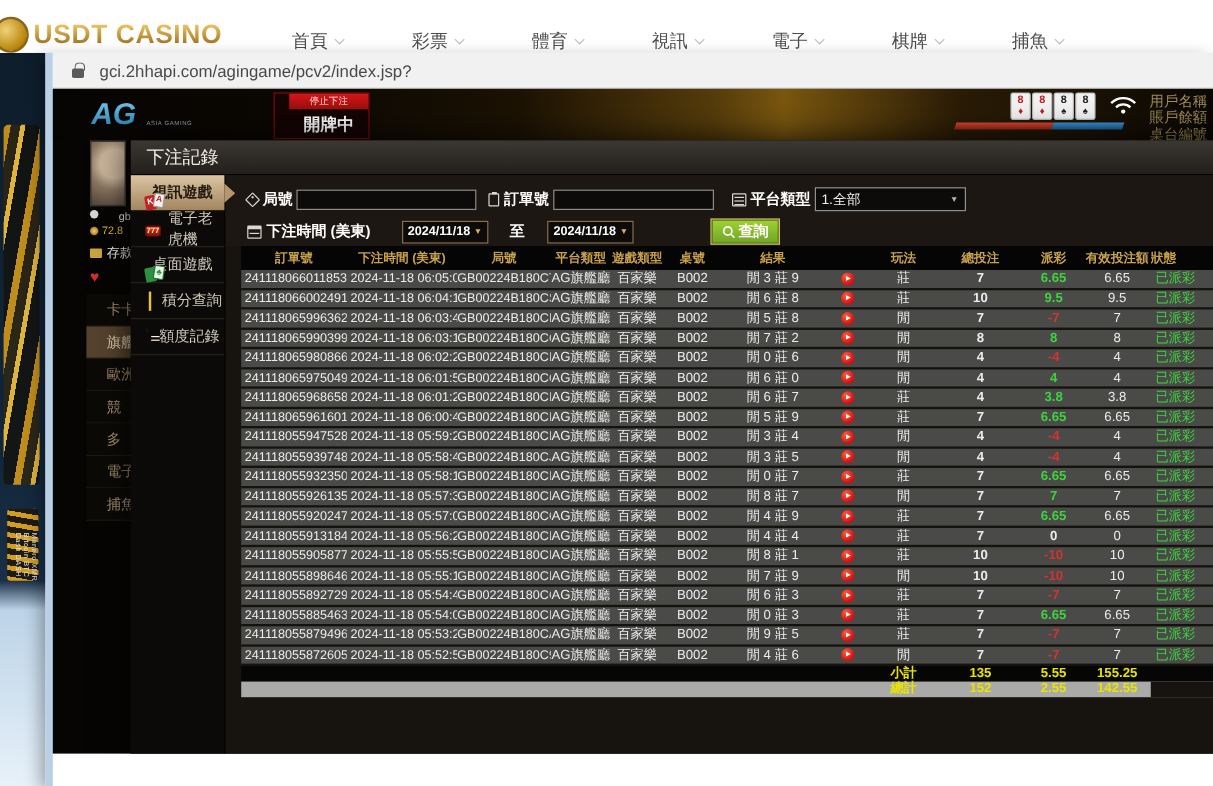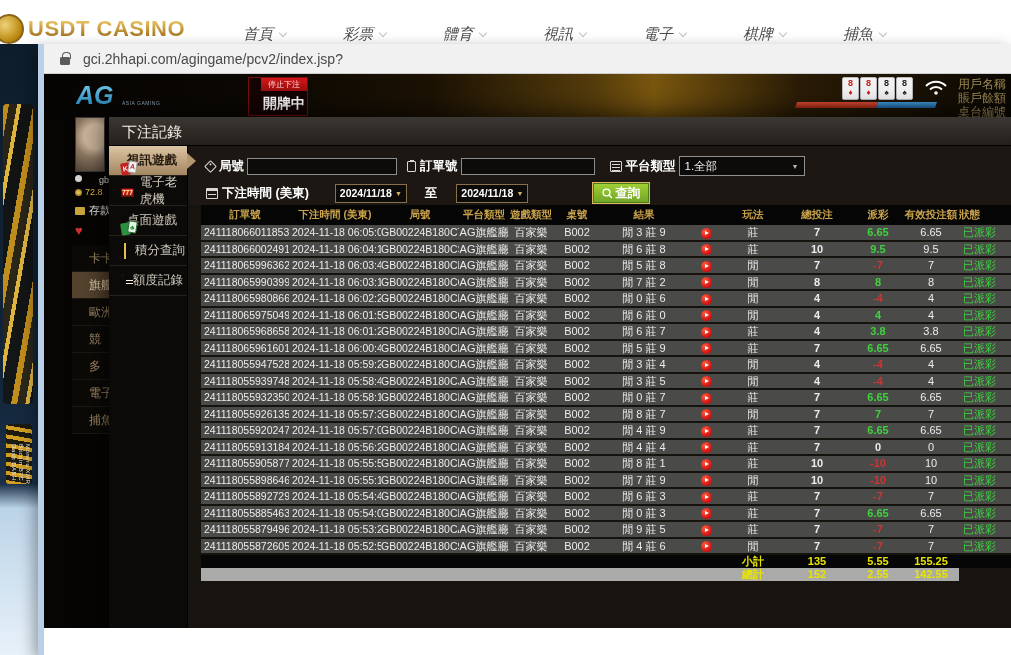--- a/index.html
+++ b/index.html
@@ -8,21 +8,21 @@
   #stage { position:relative; width:1011px; height:655px; overflow:hidden; }
 
   
   .top-nav { position:absolute; left:0; top:0; width:1011px; height:44px; background:#fff; display:flex; align-items:flex-end; z-index:1; }
   .logo-wrap { display:flex; align-items:center; margin-left:2px; }
   .logo-coin { width:30px; height:30px; border-radius:50%; margin-left:-8px;
     background:radial-gradient(circle at 35% 35%, #f0d27a, #b8860b 70%, #7a570e); border:2px solid #8a641a; }
   .logo-text { font-size:22px; font-weight:800; letter-spacing:.5px; margin-left:4px;
     background:linear-gradient(180deg,#ecc765 15%,#a5741f 80%); -webkit-background-clip:text; background-clip:text; color:transparent; }
   .nav-items { display:flex; gap:57px; margin-left:58px; }
-  .nav-item { display:flex; align-items:center; gap:7px; font-size:15px; color:#4d4d4d; cursor:pointer;font-style:italic; }
+  .nav-item { display:flex; align-items:center; gap:7px; font-size:15px; color:#4d4d4d; cursor:pointer; }
   .chev { width:6px; height:6px; border-right:1.6px solid #c2c2c2; border-bottom:1.6px solid #c2c2c2; transform:rotate(45deg); margin-top:-3px; }
 
   
   .left-bg { position:absolute; left:0; top:44px; width:38px; height:611px;
     background:linear-gradient(180deg,#0e1d2b 0%,#12263a 55%,#1a3048 72%, #bcd4e8 76%, #e7f1f9 100%); }
   .left-bg .gold1 { position:absolute; left:3px; top:60px; width:30px; height:300px;
     background:repeating-linear-gradient(100deg, rgba(222,160,24,.85) 0 6px, rgba(60,40,5,.6) 6px 14px, rgba(244,196,64,.9) 14px 18px, rgba(20,16,8,.7) 18px 30px); border-radius:4px; filter:blur(.4px); }
   .left-bg .gold2 { position:absolute; left:6px; top:380px; width:26px; height:60px;
     background:repeating-linear-gradient(10deg, rgba(230,170,30,.9) 0 4px, rgba(30,22,6,.8) 4px 9px); border-radius:3px; }
   .crypto-text { position:absolute; left:10px; top:400px; writing-mode:vertical-rl; font-size:6px; color:#e8e8e8; letter-spacing:.5px; line-height:7px; white-space:pre; }
@@ -40,21 +40,21 @@
   .lock::before { content:''; position:absolute; left:1.5px; top:-5px; width:7px; height:6px; border:1.8px solid #5a5a5a; border-bottom:none; border-radius:4px 4px 0 0; }
   .url-text { font-size:14px; color:#494949; margin-left:13px; }
 
   
   .win-content { position:relative; width:967px; height:554px; background:#070503; overflow:hidden; }
   .ag-header { position:absolute; left:0; top:0; width:967px; height:43px;
     background:linear-gradient(90deg,#060403 0%,#0d0903 24%,#1c1204 40%,#553c0b 57%,#7a570f 63%,#2a1c06 78%,#0b0803 100%); }
   .ag-logo { position:absolute; left:32px; top:7px; font-size:25px; font-weight:800; font-style:italic;
     background:linear-gradient(180deg,#7bd0f2,#1877ac); -webkit-background-clip:text; background-clip:text; color:transparent; }
   .ag-logo-sub { position:absolute; left:78px; top:26px; font-size:5px; color:#8fa9bd; letter-spacing:.5px; font-style:normal; }
-  .status-box { position:absolute; left:204px; top:3px; width:60px; height:39px; border:1px solid #7c0d0d; background:#140404;padding-left:12px; }
+  .status-box { position:absolute; left:184px; top:3px; width:80px; height:39px; border:1px solid #7c0d0d; background:#140404;padding-left:12px; }
   .status-top { height:13px; background:linear-gradient(#d41717,#9c0f0f); color:#ffdede; font-size:8px; text-align:center; line-height:13px; }
   .status-main { color:#fff; font-size:14px; font-weight:bold; text-align:center; line-height:25px; }
   .cards-row { position:absolute; left:798px; top:3px; display:flex; gap:1px; }
   .pcard { width:17px; height:23px; background:#f2f2f2; border:1px solid #b9b9b9; border-radius:2px; font-size:9px; font-weight:bold; text-align:center; line-height:11px; }
   .pcard .suit { display:block; font-size:8px; line-height:8px; }
   .ratio-bar { position:absolute; left:752px; top:28px; width:140px; height:6px; display:flex; transform:skewX(-18deg); }
   .ratio-red { width:58%; background:linear-gradient(#d84a32,#9c2714); }
   .ratio-blue { width:42%; background:linear-gradient(#3f96d6,#1b5e96); }
   .big-balance { position:absolute; left:774px; top:21px; font-size:21px; font-weight:800; color:#d8a535; letter-spacing:1px; text-shadow:0 1px 2px #000; }
   .wifi { position:absolute; left:880px; top:5px; }

